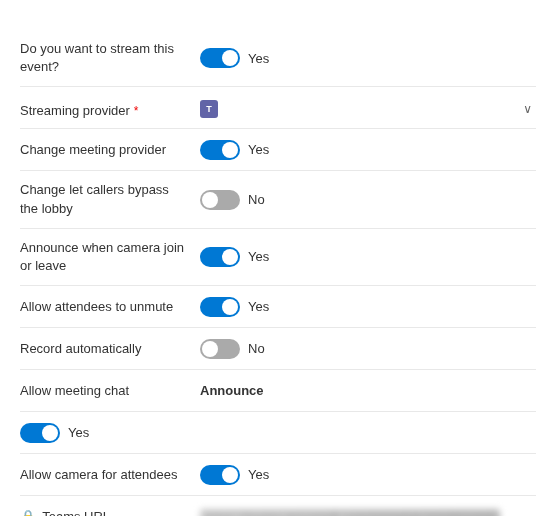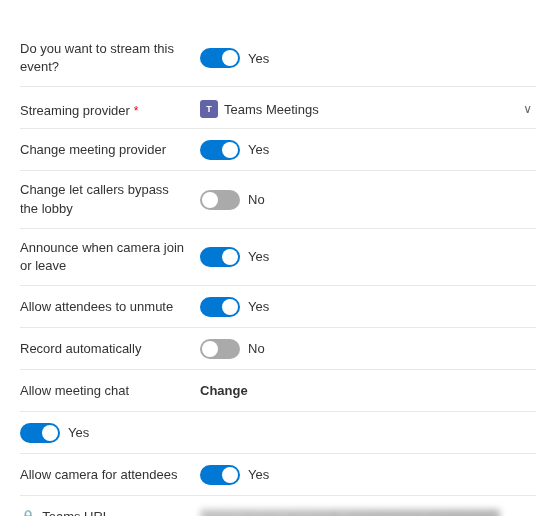--- a/index.html
+++ b/index.html
@@ -164,21 +164,20 @@
             <div class="toggle-thumb"></div>
           </div>
           <span class="toggle-label">Yes</span>
         </div>
       </div>
       <div class="provider-row">
         <div class="provider-label">Streaming provider<span class="required-star"> *</span></div>
         <div class="provider-value">
           <div class="provider-inner">
             <div class="teams-icon">T</div>
-            <span>Teams Meetings</span>
           </div>
           <span class="chevron-down">∨</span>
         </div>
       </div>
       <div class="row">
         <div class="row-label">
           <span>Change meeting provider</span>
         </div>
         <div class="row-value">
           <div class="toggle-track on">
@@ -229,21 +228,21 @@
             <div class="toggle-thumb"></div>
           </div>
           <span class="toggle-label">No</span>
         </div>
       </div>
       <div class="row">
         <div class="row-label">
           <span>Allow meeting chat</span>
         </div>
         <div class="row-value">
-          <span class="bold-value">Change</span>
+          <span class="bold-value">Announce</span>
         </div>
       </div>
       <div class="row">
         <div class="row-value">
           <div class="toggle-track on">
             <div class="toggle-thumb"></div>
           </div>
           <span class="toggle-label">Yes</span>
         </div>
       </div>

